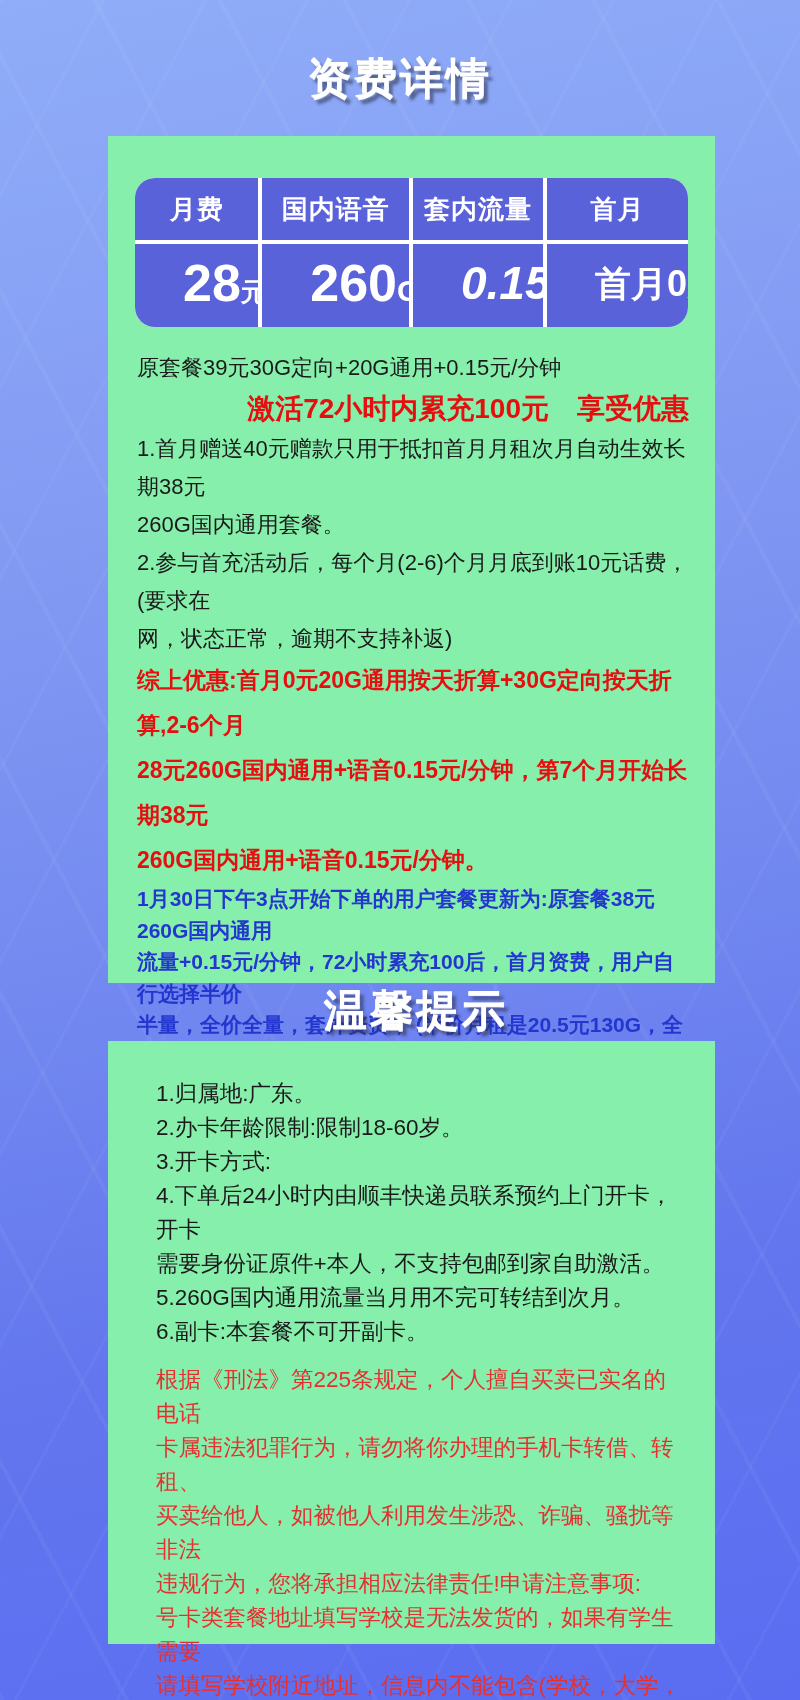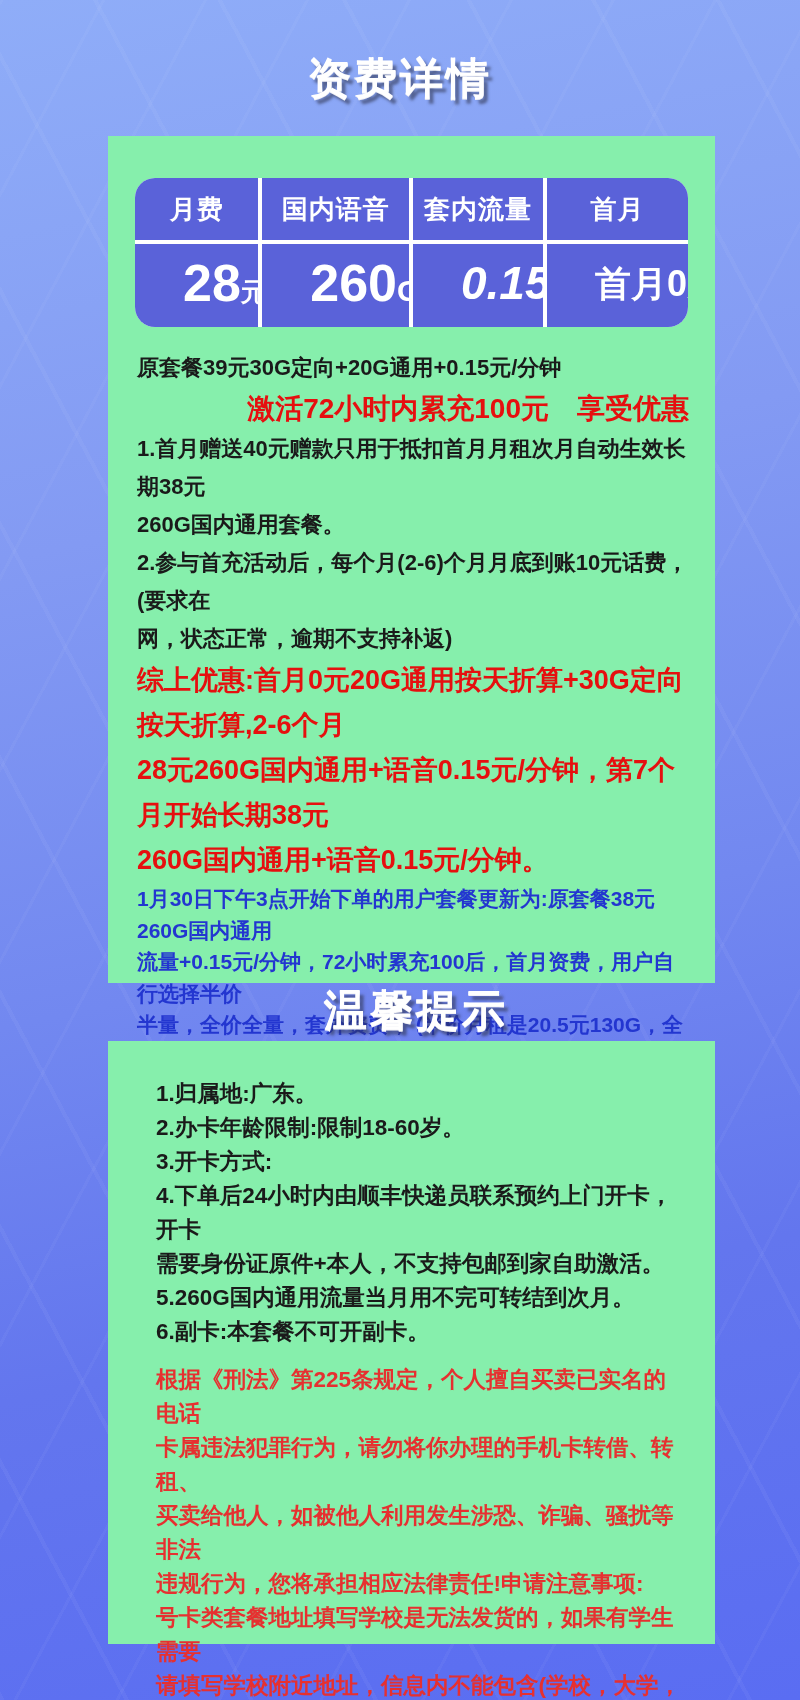--- a/index.html
+++ b/index.html
@@ -29,25 +29,25 @@
   .cell{background:#5a62d9;color:#ffffff;text-align:center;overflow:hidden;}
   .cell.head{font-size:26px;font-weight:700;line-height:62px;letter-spacing:1px;}
   .cell.val{line-height:79px;font-weight:600;white-space:nowrap;padding-left:48px;}
   .v-main{font-size:52px;}
   .v-main-mid{font-size:46px;font-style:italic;}
   .v-sub{font-size:26px;}
   .v-g{font-size:30px;}
   .v-min{font-size:17px;font-weight:700;}
   .v-plain{font-size:36px;}
   .tariff-text{position:absolute;left:29px;top:212px;width:552px;}
-  .tariff-text p, .tips-text p{margin:0;white-space:pre-line;font-weight:bold;}
+  .tariff-text p, .tips-text p{margin:0;white-space:pre-line;}
   .p-intro{font-size:22px;line-height:40px;color:#1a1a1a;}
   .p-act{font-size:28px;line-height:42px;color:#e60f0f;font-weight:700;text-align:right;}
   .p-item{font-size:22px;line-height:38px;color:#1a1a1a;}
-  .p-sum{font-size:27px;line-height:45px;color:#e60f0f;font-weight:700;}
+  .p-sum{font-size:23px;line-height:45px;color:#e60f0f;font-weight:700;}
   .p-upd{font-size:21px;line-height:31.5px;color:#2336d0;font-weight:700;}
   .p-future{font-size:25px;line-height:37px;color:#e60f0f;font-weight:700;}
   .tips-text{position:absolute;left:48px;top:36px;width:525px;}
   .p-note{font-size:22.5px;line-height:34px;color:#1a1a1a;}
   .p-warning{font-size:22.5px;line-height:34px;color:#e63030;margin-top:14px !important;}
 </style>
 </head>
 <body>
 
 <div class="section-title title-tariff">资费详情</div>

